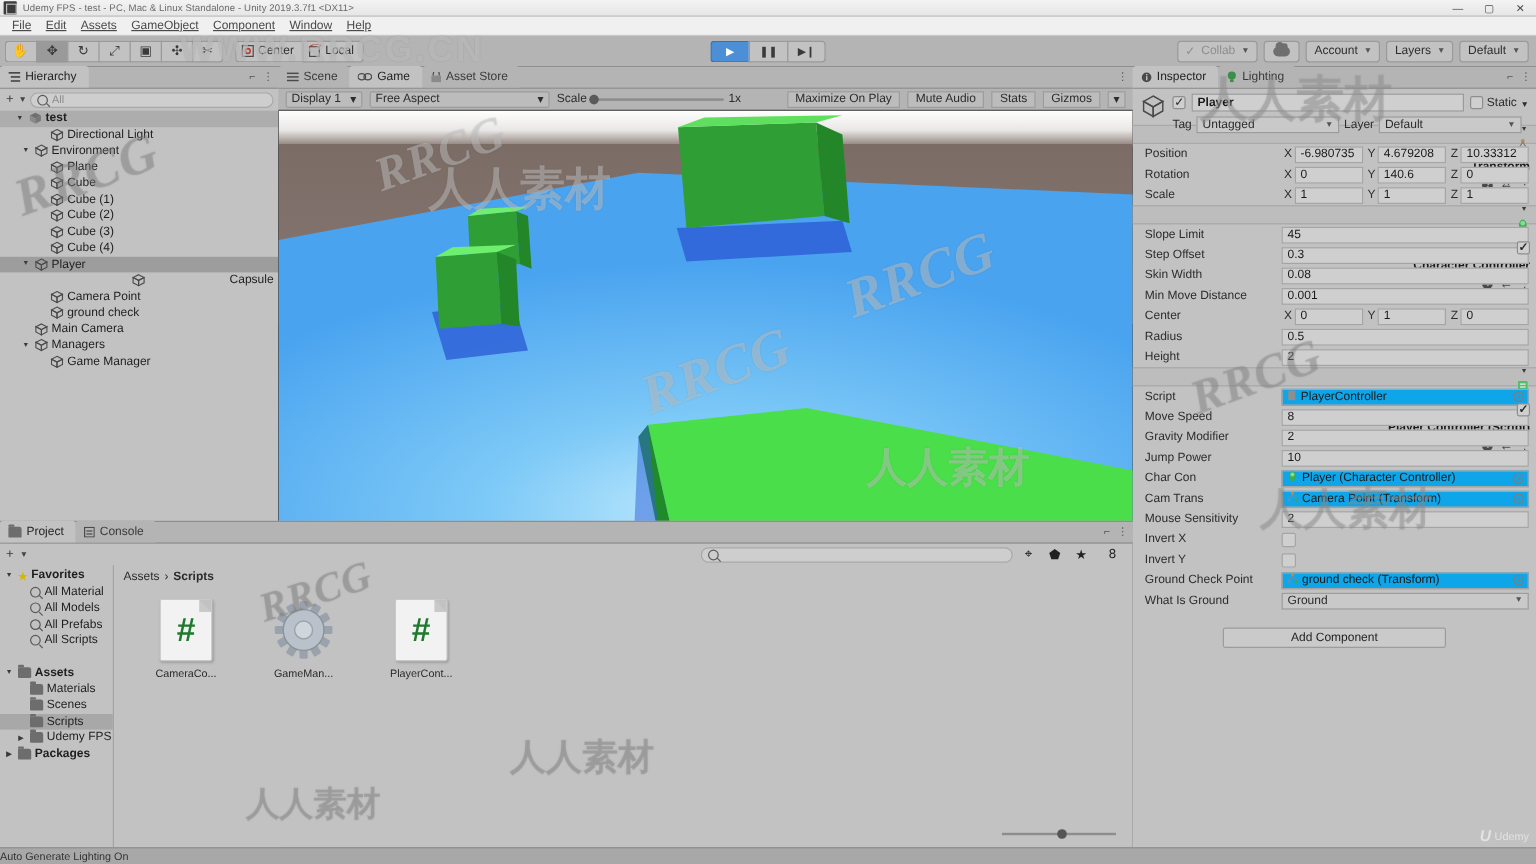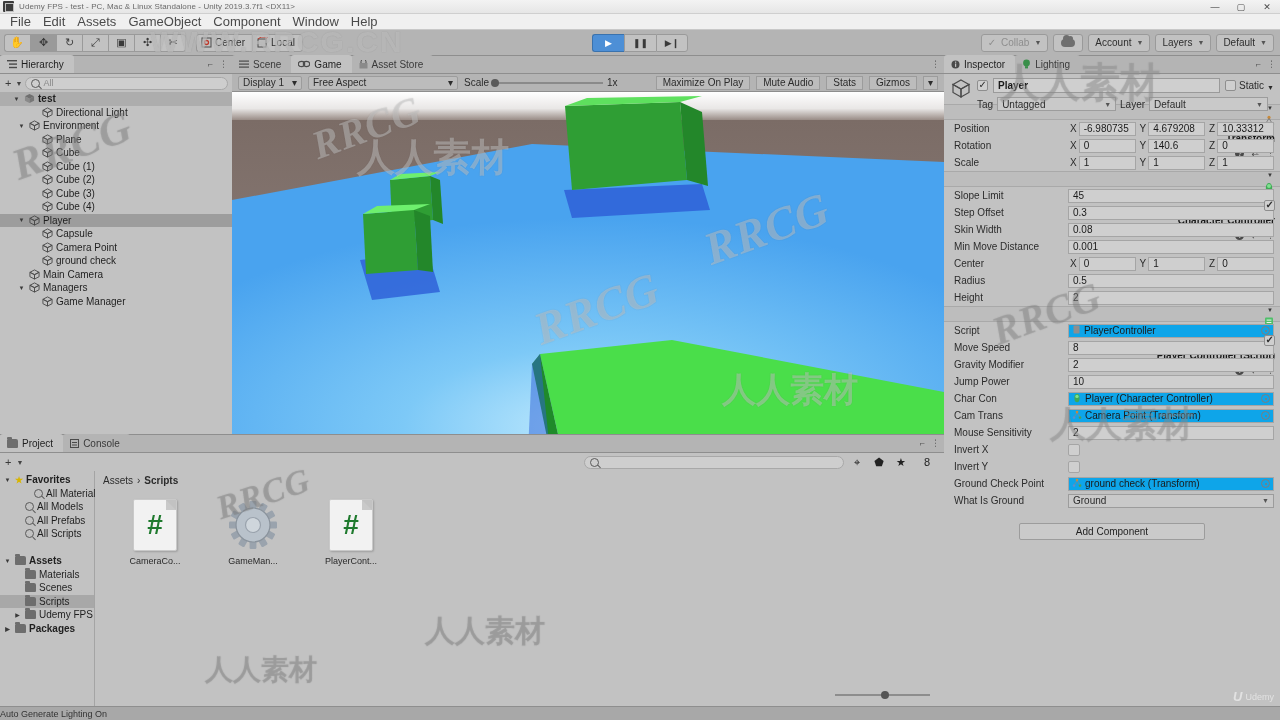--- a/index.html
+++ b/index.html
@@ -33,21 +33,21 @@
     width: 26px; height: 14px; display: flex; align-items: center; justify-content: center;
     font-size: 9px; color: #4a4a4a;
   }
 
   
   .menubar {
     height: 16px; background: #f0f0f0; display: flex; align-items: center;
     padding-left: 4px; border-bottom: 1px solid #c8c8c8;
   }
   .menubar span {
-    font-size: 13px; color: #4a4a4a; padding: 0 6px; line-height: 16px;
+    font-size: 10px; color: #4a4a4a; padding: 0 6px; line-height: 16px; text-decoration: underline;
   }
 
   
   .toolbar {
     height: 26px; background: #b4b4b4; display: flex; align-items: center;
     border-bottom: 1px solid #8e8e8e; padding: 0 4px; position: relative;
   }
   .tgroup { display: flex; align-items: center; }
   .tbtn {
     height: 18px; min-width: 26px; background: #c2c2c2;
@@ -553,21 +553,21 @@
             <span class="twisty">▼</span>
             <span class="goicon">
               <svg width="11" height="11" viewBox="0 0 12 12">
                 <polygon points="6,1 11,3.6 6,6.2 1,3.6" fill="none" stroke="#4a4a4a" stroke-width="1"></polygon>
                 <polygon points="1,3.6 6,6.2 6,11 1,8.4" fill="none" stroke="#4a4a4a" stroke-width="1"></polygon>
                 <polygon points="11,3.6 6,6.2 6,11 11,8.4" fill="none" stroke="#4a4a4a" stroke-width="1"></polygon>
               </svg>
             </span>
             <span>Player</span>
           </div>
-          <div class="hrow" style="padding-left: 30px;">
+          <div class="hrow" style="padding-left: 30px; justify-content: space-between;">
             <span class="twisty"></span>
             <span class="goicon">
               <svg width="11" height="11" viewBox="0 0 12 12">
                 <polygon points="6,1 11,3.6 6,6.2 1,3.6" fill="none" stroke="#4a4a4a" stroke-width="1"></polygon>
                 <polygon points="1,3.6 6,6.2 6,11 1,8.4" fill="none" stroke="#4a4a4a" stroke-width="1"></polygon>
                 <polygon points="11,3.6 6,6.2 6,11 11,8.4" fill="none" stroke="#4a4a4a" stroke-width="1"></polygon>
               </svg>
             </span>
             <span>Capsule</span>
           </div>
@@ -1026,21 +1026,21 @@
         </span>
       </div>
 
       <div class="pbody">
         <div class="ptree" id="project-tree">
             <div class="prow bold" style="padding-left: 3px;">
               <span class="twisty">▼</span>
               <span class="star">★</span>
               <span>Favorites</span>
             </div>
-            <div class="prow" style="padding-left: 22px;">
+            <div class="prow" style="padding-left: 13px;">
               <span class="twisty"></span>
               <span class="magnifier"></span>
               <span>All Material</span>
             </div>
             <div class="prow" style="padding-left: 13px;">
               <span class="twisty"></span>
               <span class="magnifier"></span>
               <span>All Models</span>
             </div>
             <div class="prow" style="padding-left: 13px;">

